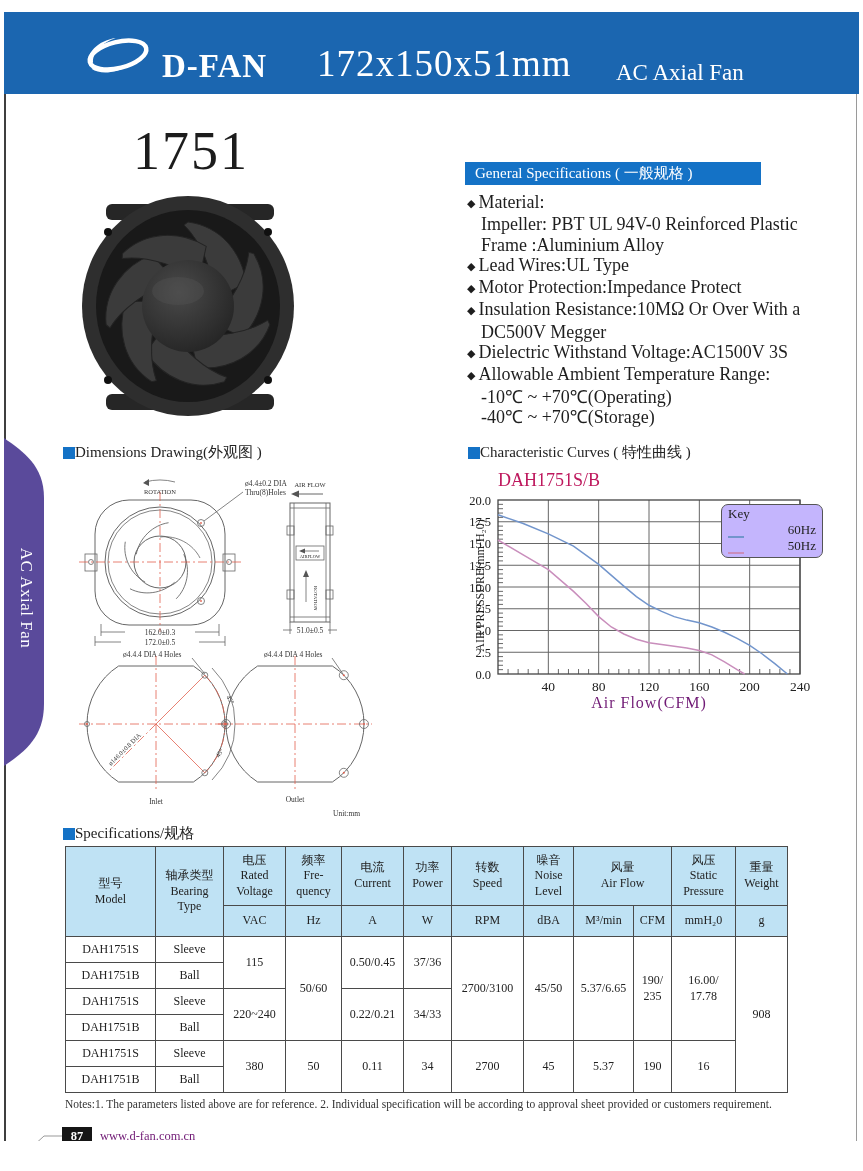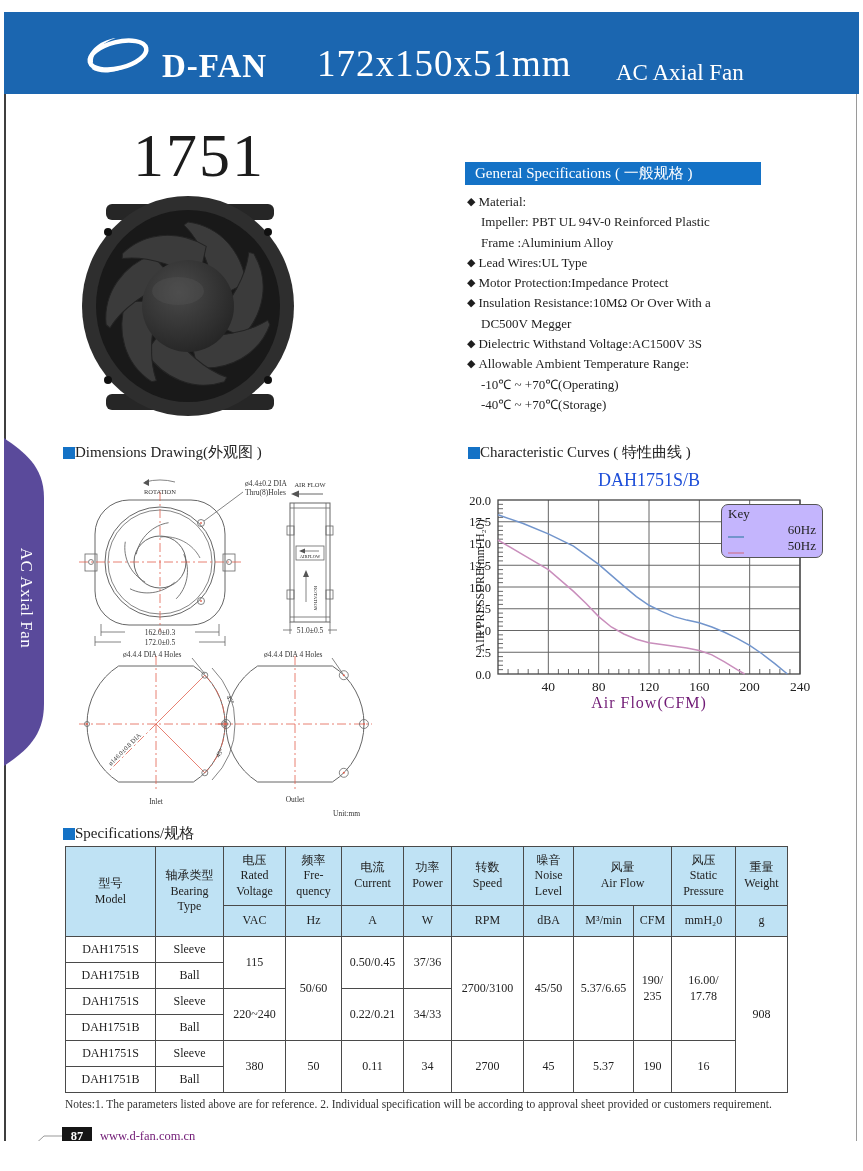--- a/index.html
+++ b/index.html
@@ -9,34 +9,34 @@
   
   .header-bar{left:4px;top:12px;width:855px;height:82px;background:#1b66b0;}
   .brand{left:158px;top:36px;font-size:33px;font-weight:bold;color:#fff;letter-spacing:1px;}
   .size-title{left:313px;top:30px;font-size:37px;color:#fff;letter-spacing:1px;}
   .subtitle{left:612px;top:48px;font-size:23px;color:#fff;font-weight:500;}
   
   .border-left{left:4px;top:94px;width:2px;height:1061px;background:#3f3f3f;}
   .border-right{left:856px;top:94px;width:1px;height:1061px;background:#9a9a9a;}
   .bottom-bar{left:0;top:1154px;width:863px;height:11px;background:#1b66b0;}
   
-  .model-number{left:133px;top:120px;font-size:62px;letter-spacing:2px;color:#1c1c1c;}
+  .model-number{left:133px;top:120px;font-size:54px;letter-spacing:2px;color:#1c1c1c;}
   
   .gs-bar{left:465px;top:162px;width:296px;height:23px;background:#1472c6;color:#fff;
           font-size:15px;line-height:23px;padding-left:10px;box-sizing:border-box;}
-  .gs-list{left:467px;top:192px;width:392px;font-size:13px;line-height:20.3px;color:#1e1e1e;}
+  .gs-list{left:467px;top:192px;width:392px;font-size:18px;line-height:20.3px;color:#1e1e1e;}
   .gs-line.b::before{content:"◆";margin-right:3px;font-size:11px;position:relative;top:-1px;}
   .gs-line.c{padding-left:14px;}
   
   .sec-head{display:flex;align-items:center;font-size:15px;font-weight:500;color:#222;}
   .sq{width:12px;height:12px;background:#1472c6;flex:0 0 auto;}
   
   .chart-wrap{left:455px;top:468px;width:405px;height:282px;}
-  .chart-title{position:absolute;left:43px;top:2px;width:302px;text-align:center;
-               font-size:18px;font-weight:500;color:#1d4ed8;}
+  .chart-title{position:absolute;left:43px;top:2px;width:302px;
+               font-size:18px;font-weight:500;color:#be185d;}
   .chart-ylabel{position:absolute;left:-75px;top:110px;width:200px;text-align:center;
                 font-size:12px;color:#222;transform:rotate(-90deg);}
   .chart-xlabel{position:absolute;left:43px;top:226px;width:302px;text-align:center;
                 font-size:16px;color:#701a75;letter-spacing:1px;}
   .legend{position:absolute;left:266px;top:36px;width:88px;background:#c4b5fd;
           border:1.5px solid #555;border-radius:7px;padding:1px 6px 3px;font-size:13px;}
   .legend-row{display:flex;align-items:flex-end;}
   .legend-row .dash{width:16px;height:2px;margin-right:2px;flex:0 0 auto;}
   .legend-row span.lbl{margin-left:auto;}
   svg text{fill:#222;}

